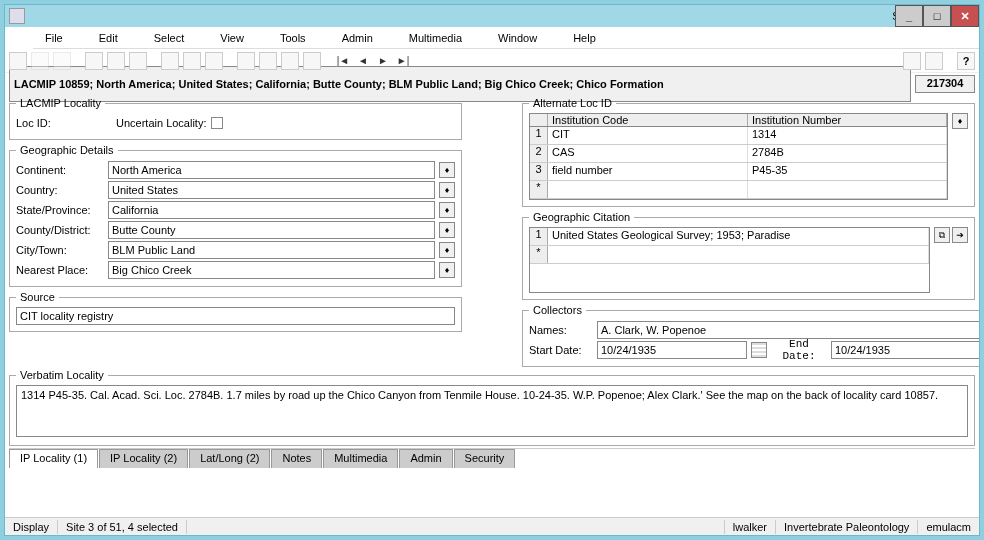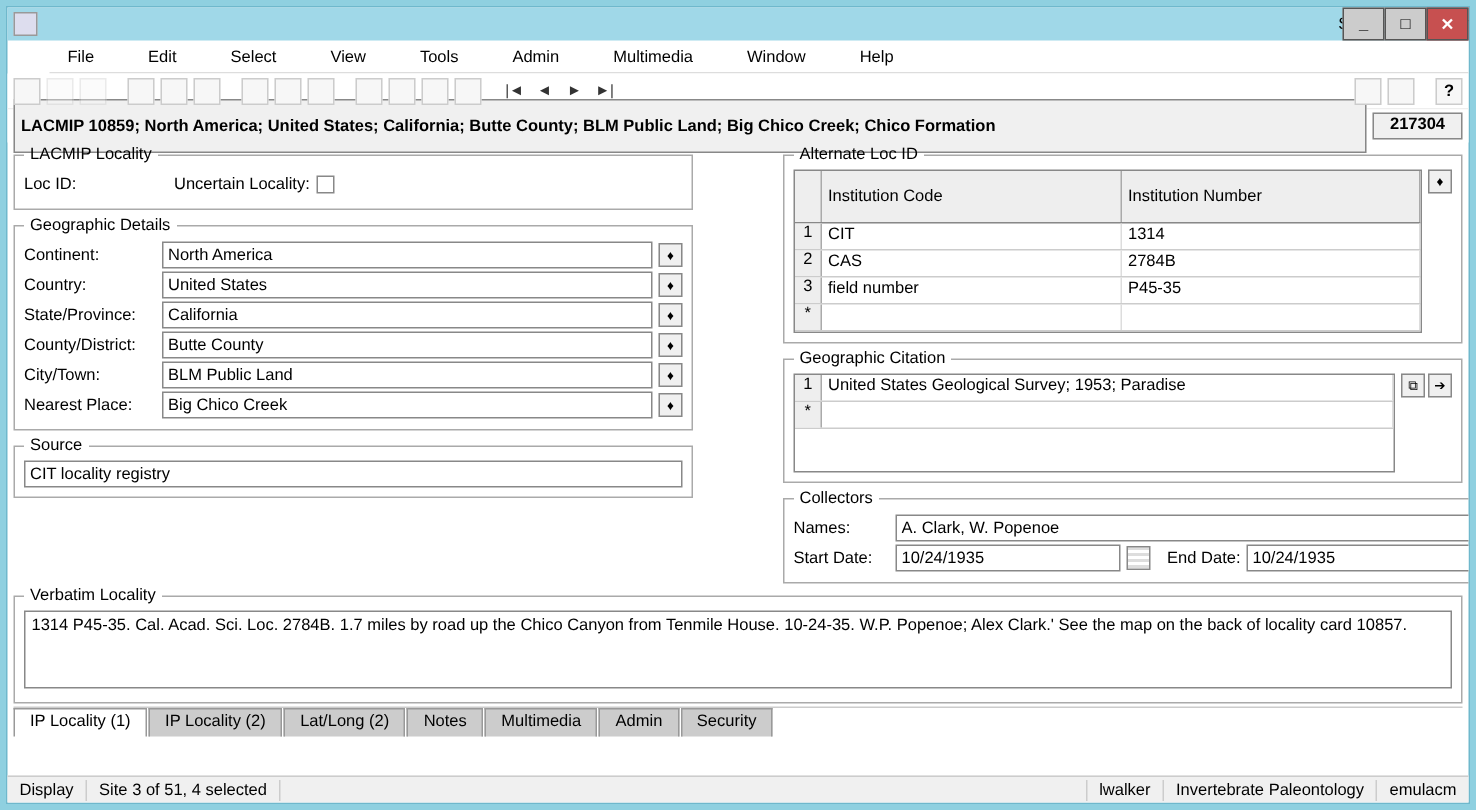--- a/index.html
+++ b/index.html
@@ -30,21 +30,21 @@
 .form-row { display:flex; align-items:center; height:20px; gap:4px; }
 .form-label { width:88px; }
 .form-input { flex:1; height:18px; border:1px solid #888; background:#fff; padding:1px 3px; }
 .form-input.short { flex:0 0 240px; }
 .picker-btn { width:16px; height:16px; border:1px solid #888; background:#f0f0f0; display:flex; align-items:center; justify-content:center; font-size:9px; cursor:pointer; }
 .uncertain { display:flex; align-items:center; gap:4px; margin-left:8px; }
 .checkbox { width:12px; height:12px; border:1px solid #888; background:#fff; }
 .source-input { width:100%; height:18px; border:1px solid #888; background:#fff; padding:1px 3px; }
 .grid { border:1px solid #888; background:#fff; }
 .grid-header { display:flex; background:#eee; border-bottom:1px solid #888; }
-.grid-header-cell { padding:11px 4px; border-right:1px solid #aaa; display:flex; align-items:center; }
+.grid-header-cell { padding:0 4px; border-right:1px solid #aaa; display:flex; align-items:center; }
 .grid-row { display:flex; border-bottom:1px solid #ccc; height:18px; }
 .grid-rownum { width:18px; background:#eee; border-right:1px solid #aaa; text-align:center; }
 .grid-cell { padding:1px 4px; border-right:1px solid #ddd; overflow:hidden; white-space:nowrap; }
 .grid-new-row .grid-rownum::before { content:"*"; }
 .grid-actions { display:flex; gap:2px; }
 .citation-grid .grid-cell { flex:1; }
 .verbatim-box { width:100%; height:52px; border:1px solid #888; background:#fff; padding:3px 4px; resize:none; font-family:inherit; font-size:11px; }
 .tabs-row { display:flex; height:20px; border-top:1px solid #ccc; }
 .tab { padding:2px 10px; border:1px solid #999; border-bottom:none; background:#ccc; margin-right:1px; cursor:pointer; }
 .tab.active { background:#fff; }
@@ -239,21 +239,21 @@
           <legend>Collectors</legend>
           <div class="collectors-row">
             <span class="collectors-label">Names:</span>
             <input class="form-input" value="A. Clark, W. Popenoe" style="">
             <span class="picker-btn">♦</span>
           </div>
           <div class="collectors-row">
             <span class="collectors-label">Start Date:</span>
             <input class="form-input" style="flex: 0 0 120px;" value="10/24/1935">
             <span class="cal-icon"></span>
-            <span class="collectors-label" style="width:56px; text-align:right;">End Date:</span>
+            <span class="collectors-label" style="width:56px; text-align:center;font-family:Liberation Mono, monospace;">End Date:</span>
             <input class="form-input" style="flex: 0 0 120px;" value="10/24/1935">
             <span class="cal-icon"></span>
           </div>
         </fieldset>
 
       </div>
     </div>
 
     <fieldset style="flex:0 0 auto;">
       <legend>Verbatim Locality</legend>

